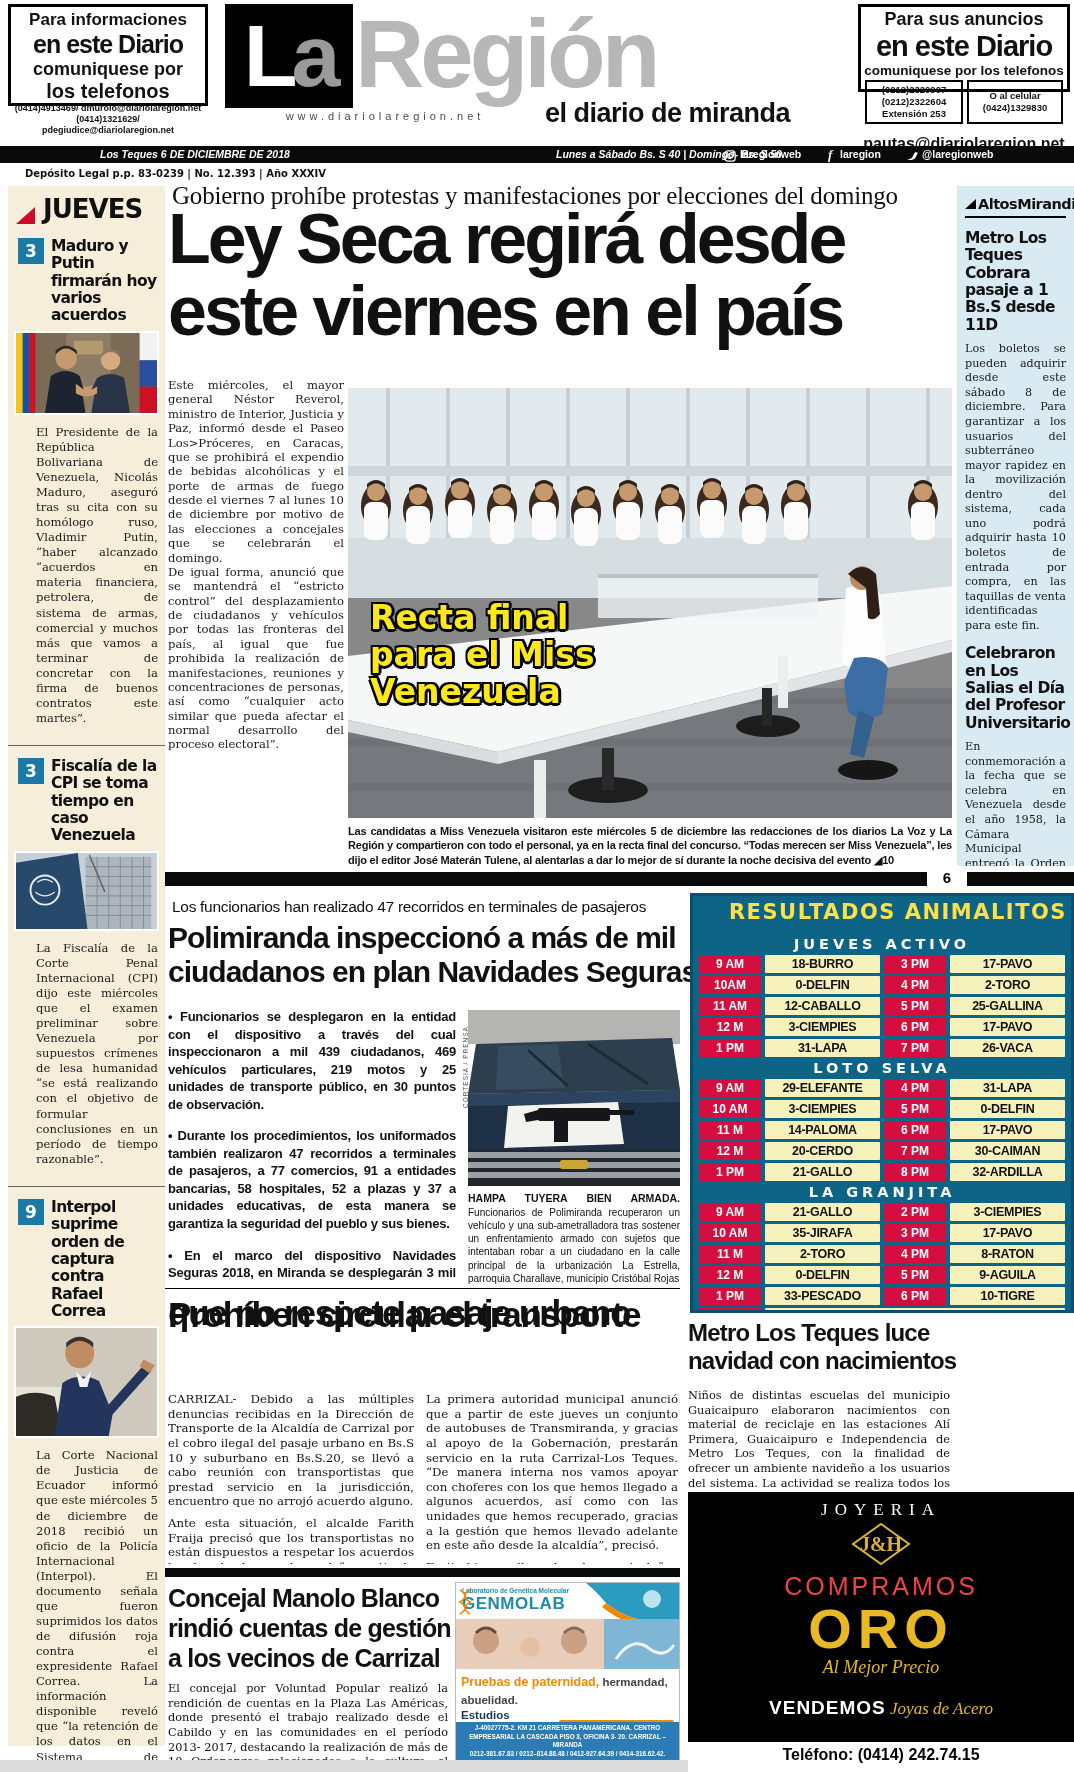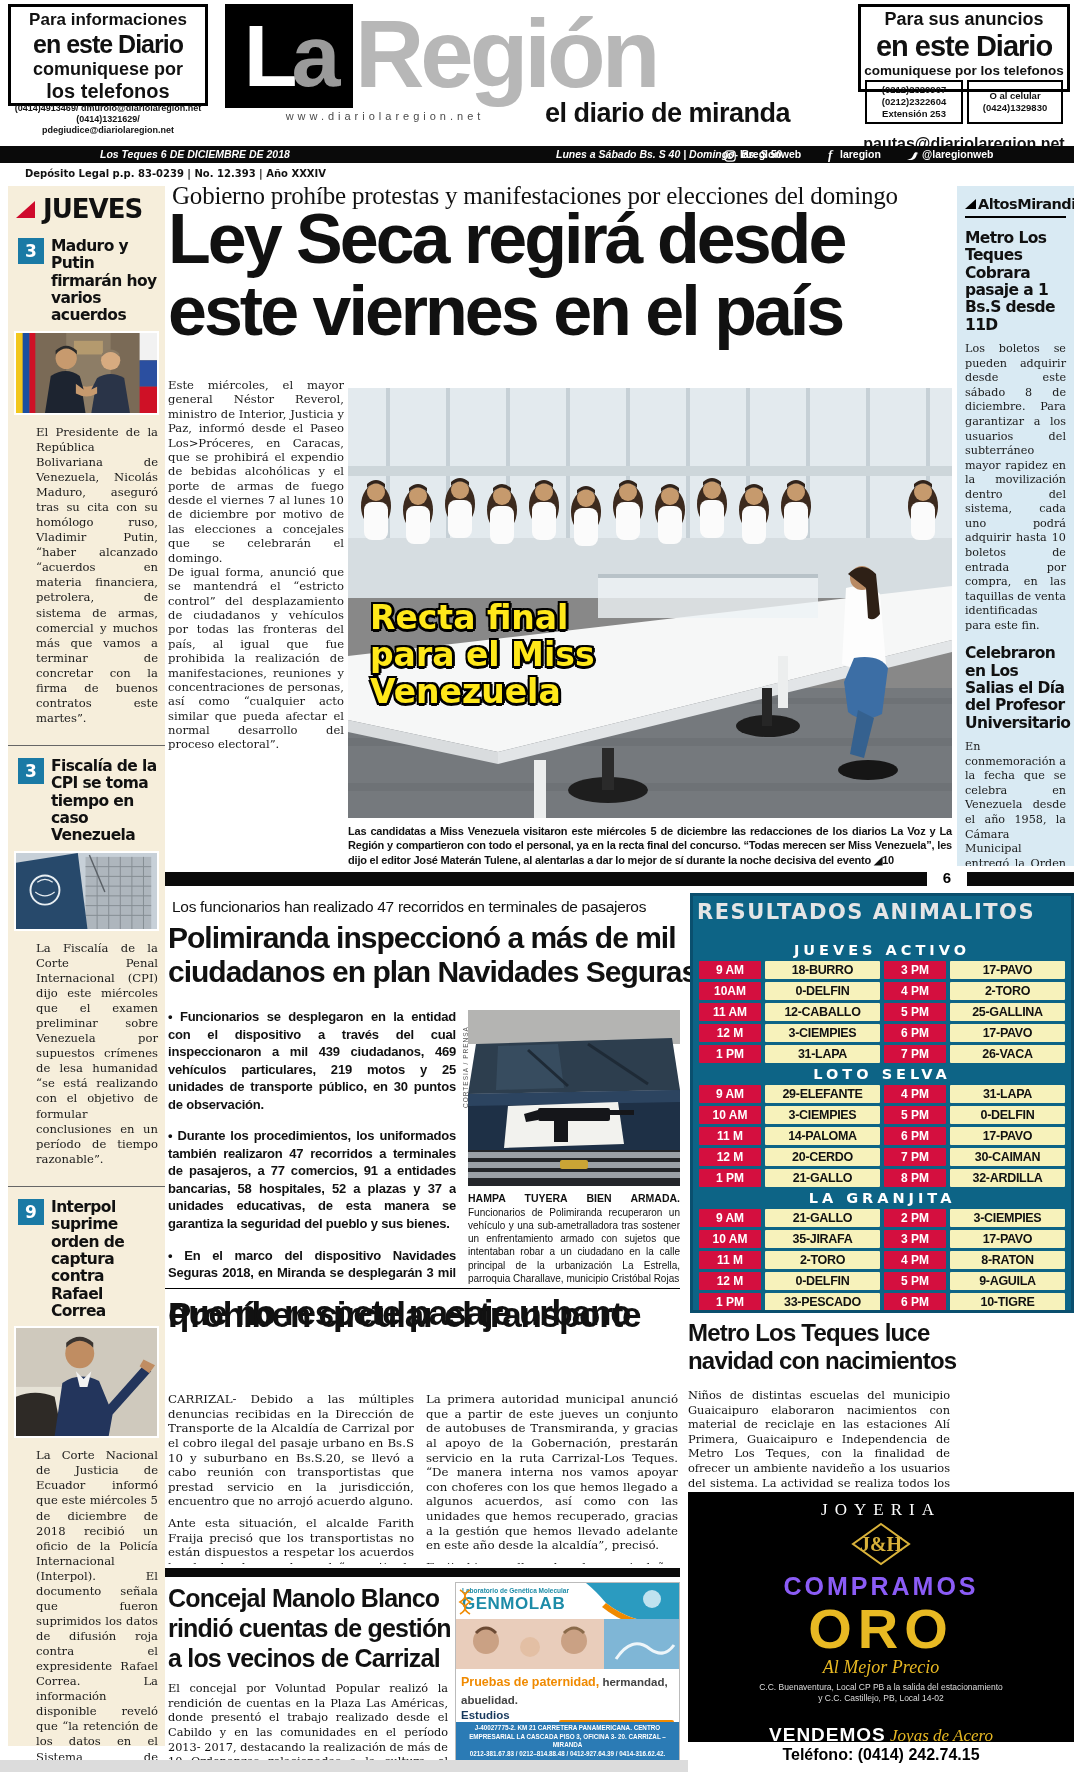--- a/index.html
+++ b/index.html
@@ -27,21 +27,21 @@
   .bar{background:#0a0a0a;color:#fff}
   .bar-txt{font-size:10.5px;font-weight:bold;font-style:italic;white-space:nowrap}
   .dep{font-weight:bold;font-size:10px;font-family:"DejaVu Sans",sans-serif}
 
   
   .tri-red{width:0;height:0;border-bottom:17px solid #cf0a2c;border-left:19px solid transparent;display:inline-block}
   .tri-blk{width:0;height:0;border-bottom:10px solid #000;border-left:11px solid transparent;display:inline-block;margin-right:2px}
 
   
   .cream{background:#f6eedb}
-  .jueves{display:flex;align-items:center;gap:8px;padding:8px 6px 4px 8px}
+  .jueves{display:flex;align-items:flex-end;gap:8px;padding:8px 6px 4px 8px}
   .jueves-lbl{font-weight:bold;font-size:26px;letter-spacing:-1px;font-family:"DejaVu Sans",sans-serif}
   .sb-item{padding:8px 4px 4px 4px}
   .sb-head{display:flex;gap:7px;align-items:flex-start;padding:2px 2px 6px 6px}
   .sb-num{flex:0 0 26px;height:26px;background:#1a7aa5;color:#fff;font-weight:bold;font-size:17px;
           display:flex;align-items:center;justify-content:center;font-family:"DejaVu Sans",sans-serif}
   .sb-title{font-family:"DejaVu Sans",sans-serif;font-weight:bold;font-size:15.5px;line-height:1.12;letter-spacing:-0.6px}
   .sb-photo{background:#fff;padding:2px;margin:0 2px}
   .sb-photo svg{display:block;width:100%}
   .sb-body{font-family:"DejaVu Serif",serif;font-size:11.6px;line-height:1.3;text-align:justify;
            padding:10px 3px 6px 24px;color:#1a1a1a}
@@ -68,22 +68,22 @@
   
   .pkick{font-size:15.5px;letter-spacing:-0.3px;white-space:nowrap}
   .phead{font-weight:bold;font-size:30px;letter-spacing:-1px;line-height:1.06;white-space:nowrap}
   .bullets p{font-weight:bold;font-size:13px;line-height:1.35;text-align:justify;margin:0 0 14px 0;letter-spacing:-0.2px}
   .gcap{font-size:10px;line-height:1.32;text-align:justify}
   .gcap .lead{font-weight:bold;font-size:10.5px}
   .vcredit{font-size:6.5px;color:#555;transform:rotate(-90deg);transform-origin:left top;white-space:nowrap;letter-spacing:1px}
 
   
   .ani{background:#0d6486;border:3px solid #0a4f6e;box-sizing:border-box;padding:3px 4px;overflow:hidden}
-  .ani-title{color:#e5e5e5;font-weight:bold;font-size:21px;letter-spacing:1.5px;text-align:left;
-             font-family:"DejaVu Sans",sans-serif;margin:1px 0 18px 0}
+  .ani-title{color:#fde047;font-weight:bold;font-size:21px;letter-spacing:1.5px;text-align:right;
+             font-family:"DejaVu Sans",sans-serif;margin:1px 0 12px 0}
   .ani-sec{color:#fff;font-weight:bold;font-size:14.5px;letter-spacing:4px;text-align:center;margin:2px 0 3px 0;
            font-family:"DejaVu Sans",sans-serif}
   .ani-row{display:flex;gap:4px;margin:0 2px 3px 2px}
   .ani-time{flex:0 0 62px;background:#d40f3f;color:#fff;font-weight:bold;font-size:12px;height:18px;
             display:flex;align-items:center;justify-content:center;border-radius:1px}
   .ani-res{flex:1;background:#f7f2bb;color:#111;font-weight:bold;font-size:12.5px;height:18px;
            display:flex;align-items:center;justify-content:center;border-radius:1px;letter-spacing:-0.3px}
 
   
   .thead{font-weight:bold;font-size:35px;letter-spacing:-1.2px;line-height:1.07;white-space:nowrap}
@@ -98,21 +98,21 @@
   .gen-logo{color:#1d8ca8;font-weight:bold;font-size:17px;letter-spacing:0.5px}
   .gen-sub{color:#1d8ca8;font-size:6.5px;font-weight:bold}
   .gen-l1o{color:#f08a00;font-weight:bold;font-size:12.5px}
   .gen-l1b{color:#444;font-weight:bold;font-size:11.5px}
   .gen-l2{color:#16385c;font-weight:bold;font-size:11.5px;line-height:1.35}
   .gen-btn{background:#f08a00;color:#fff;font-weight:bold;font-size:10px;text-align:center;
            padding:3px 0;border-radius:2px}
   .gen-foot{background:#2b7bb5;color:#fff;font-size:6.3px;font-weight:bold;text-align:center;line-height:1.4;padding:2px 2px}
   .jyh{background:#000;color:#fff;text-align:center;box-sizing:border-box;overflow:hidden}
   .jyh-joyeria{font-family:"Liberation Serif",serif;font-size:17px;letter-spacing:7px;color:#fff}
-  .jyh-comp{font-weight:bold;font-size:25px;letter-spacing:3px;color:#8b5cf6}
+  .jyh-comp{font-weight:normal;font-size:25px;letter-spacing:3px;color:#ef4444}
   .jyh-oro{font-weight:bold;font-size:56px;letter-spacing:6px;color:#e8b923;line-height:1}
   .jyh-precio{font-family:"Liberation Serif",serif;font-style:italic;font-size:18px;color:#e8b923}
   .jyh-addr{font-size:8.5px;color:#ddd;line-height:1.35}
   .jyh-vend{font-weight:bold;font-size:19px;color:#fff;letter-spacing:1px}
   .jyh-acero{font-family:"Liberation Serif",serif;font-style:italic;font-size:17px;color:#e8b923}
   .jyh-tel{background:#fff;color:#000;font-weight:bold;font-size:16px;display:flex;align-items:center;justify-content:center}
 </style>
 </head>
 <body>
 
@@ -557,21 +557,17 @@
   <div class="jyh-joyeria">JOYERIA</div>
   <div style="margin:2px 0">
     <svg width="72" height="44" viewBox="0 0 72 44">
       <path d="M36,2 L64,22 L36,42 L8,22 Z" fill="none" stroke="#d9b23a" stroke-width="2"></path>
       <text x="36" y="29" text-anchor="middle" font-family="Liberation Serif,serif" font-size="20" font-weight="bold" fill="#d9b23a">J&amp;H</text>
     </svg>
   </div>
   <div class="jyh-comp">COMPRAMOS</div>
   <div class="jyh-oro">ORO</div>
   <div class="jyh-precio">Al Mejor Precio</div>
-  <div class="jyh-addr" style="margin-top:4px">
-    <div>C.C. Buenaventura, Local CP PB a la salida del estacionamiento</div>
-    <div>y C.C. Castillejo, PB, Local 14-02</div>
-  </div>
   <div style="margin-top:19px"><span class="jyh-vend">VENDEMOS</span><span class="jyh-acero"> Joyas de Acero</span></div>
 </div>
 <div class="abs jyh-tel" style="left:688px;top:1742px;width:386px;height:26px">Teléfono: (0414) 242.74.15</div>
 
 <div class="abs" style="left:0;top:1760px;width:688px;height:12px;background:#dcdcdc"></div>
 
 </body></html>

